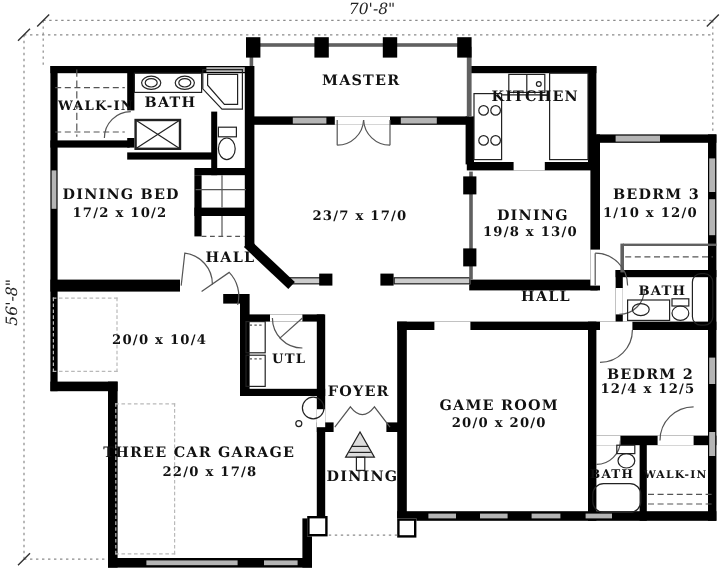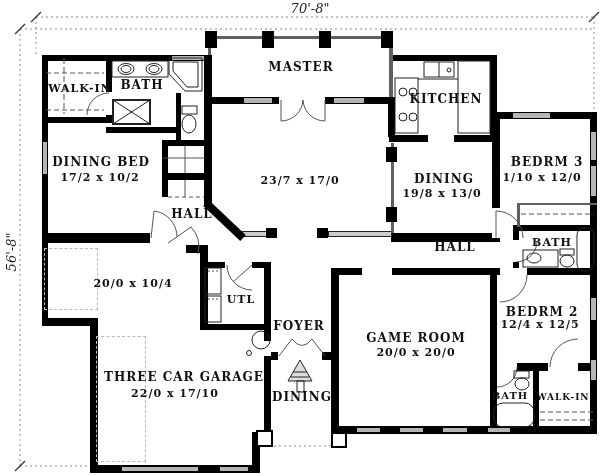--- a/index.html
+++ b/index.html
@@ -212,37 +212,37 @@
       <line x1="208" y1="299" x2="218" y2="299" stroke-dasharray="2,2"></line>
     </g>
   </svg>
 
   <span class="dim" style="left:310px;top:8px">70'-8"</span>
   <span class="dim dimv" style="left:11px;top:252px">56'-8"</span>
 
   <span class="lbl s11" style="left:80px;top:88px">WALK-IN</span>
   <span class="lbl" style="left:142px;top:85px">BATH</span>
   <span class="lbl" style="left:301px;top:67px">MASTER</span>
-  <span class="lbl" style="left:446px;top:99px">KITCHEN</span>
+  <span class="lbl" style="left:446px;top:80px">KITCHEN</span>
   <span class="lbl" style="left:101px;top:162px">DINING BED</span>
   <span class="lbl s11" style="left:100px;top:177px">17/2 x 10/2</span>
   <span class="lbl s11" style="left:300px;top:180px">23/7 x 17/0</span>
   <span class="lbl" style="left:444px;top:179px">DINING</span>
   <span class="lbl s11" style="left:442px;top:193px">19/8 x 13/0</span>
   <span class="lbl" style="left:547px;top:162px">BEDRM 3</span>
   <span class="lbl s11" style="left:542px;top:177px">1/10 x 12/0</span>
   <span class="lbl" style="left:192px;top:214px">HALL</span>
   <span class="lbl" style="left:455px;top:247px">HALL</span>
   <span class="lbl s11" style="left:552px;top:242px">BATH</span>
   <span class="lbl s11" style="left:133px;top:283px">20/0 x 10/4</span>
   <span class="lbl s11" style="left:241px;top:299px">UTL</span>
   <span class="lbl" style="left:299px;top:326px">FOYER</span>
   <span class="lbl" style="left:416px;top:338px">GAME ROOM</span>
   <span class="lbl s11" style="left:416px;top:352px">20/0 x 20/0</span>
   <span class="lbl" style="left:542px;top:312px">BEDRM 2</span>
   <span class="lbl s11" style="left:540px;top:324px">12/4 x 12/5</span>
-  <span class="lbl" style="left:184px;top:377px">THREE CAR GARAGE</span>
-  <span class="lbl s11" style="left:175px;top:393px">22/0 x 17/10</span>
+  <span class="lbl" style="left:166px;top:377px">THREE CAR GARAGE</span>
+  <span class="lbl s11" style="left:175px;top:393px">22/0 x 17/8</span>
   <span class="lbl" style="left:302px;top:397px">DINING</span>
   <span class="lbl s10" style="left:510px;top:396px">BATH</span>
   <span class="lbl s9" style="left:563px;top:397px">WALK-IN</span>
 
 </div>
 
 </body></html>

